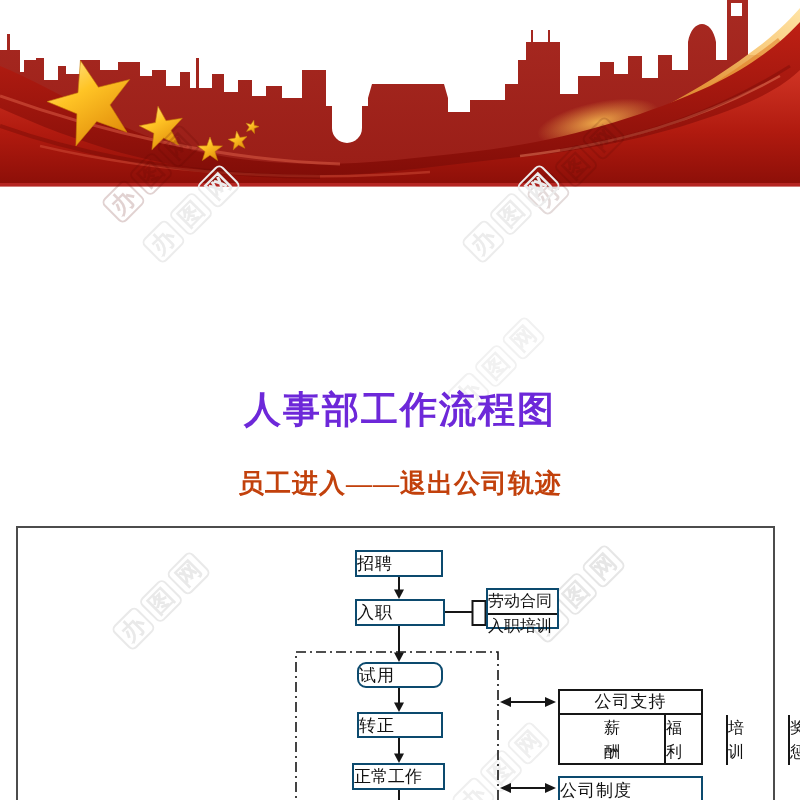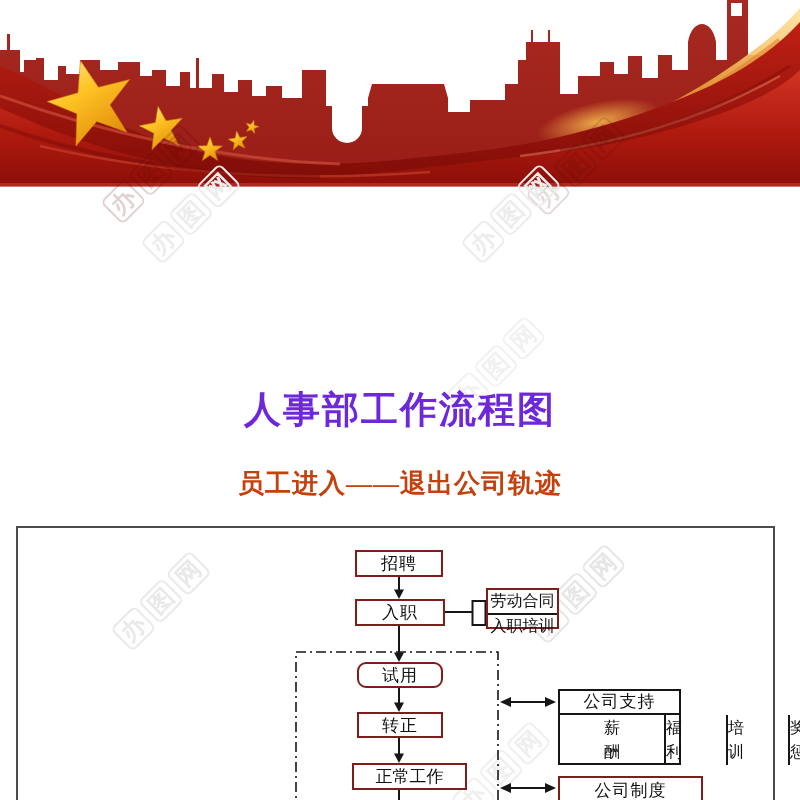--- a/index.html
+++ b/index.html
@@ -25,22 +25,22 @@
   .subtitle{
     left:0;top:466px;width:800px;text-align:center;
     font-size:26px;font-weight:bold;letter-spacing:1px;color:#c2410c;
   }
   
   .flow-outer{
     left:16px;top:526px;width:755px;height:292px;
     border:2px solid #4c4c4c;background:transparent;
   }
   .node{
-    position:absolute;background:#fff;border:2px solid #7f1d1d;
-    text-align:center;font-size:17px;letter-spacing:1px;
+    position:absolute;background:#fff;border:2px solid #0c4a6e;
+    text-align:left;font-size:17px;letter-spacing:1px;
     box-sizing:border-box;
   }
   .contract .cell2{border-top:2px solid #161616;}
   .contract div{height:22.5px;line-height:22.5px;font-size:16px;letter-spacing:0;}
   .support-box{
     position:absolute;background:#fff;border:2px solid #161616;box-sizing:border-box;
   }
   .support-head{height:22px;line-height:22px;text-align:center;font-size:17px;letter-spacing:1px;border-bottom:2px solid #161616;}
   .support-cells{display:flex;height:50px;}
   .support-cells .scell{
@@ -209,23 +209,23 @@
 
   <div class="node contract" style="left:486px;top:588px;width:73px;height:41px;">
     <div class="cell1">劳动合同</div>
     <div class="cell2">入职培训</div>
   </div>
 
   <div class="node" style="left:357px;top:662px;width:86px;height:26px;line-height:23px;border-radius:9px;">试用</div>
 
   <div class="node" style="left:357px;top:712px;width:86px;height:26px;line-height:23px;">转正</div>
 
-  <div class="node" style="left:352px;top:763px;width:115px;height:27px;line-height:24px;letter-spacing:0;">正常工作</div>
-
-  <div class="support-box" style="left:558px;top:689px;width:123px;height:76px;">
+  <div class="node" style="left:352px;top:763px;width:93px;height:27px;line-height:24px;letter-spacing:0;">正常工作</div>
+
+  <div class="support-box" style="left:558px;top:689px;width:145px;height:76px;">
     <div class="support-head">公司支持</div>
     <div class="support-cells">
       <div class="scell">薪酬</div>
       <div class="scell">福利</div>
       <div class="scell">培训</div>
       <div class="scell">奖惩</div>
       <div class="scell">……</div>
     </div>
   </div>
 

